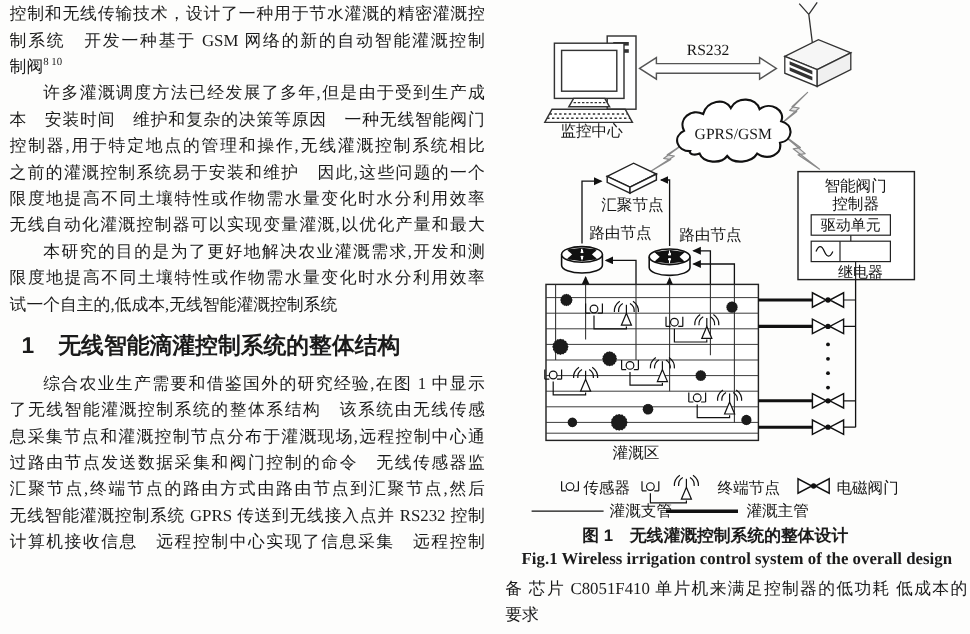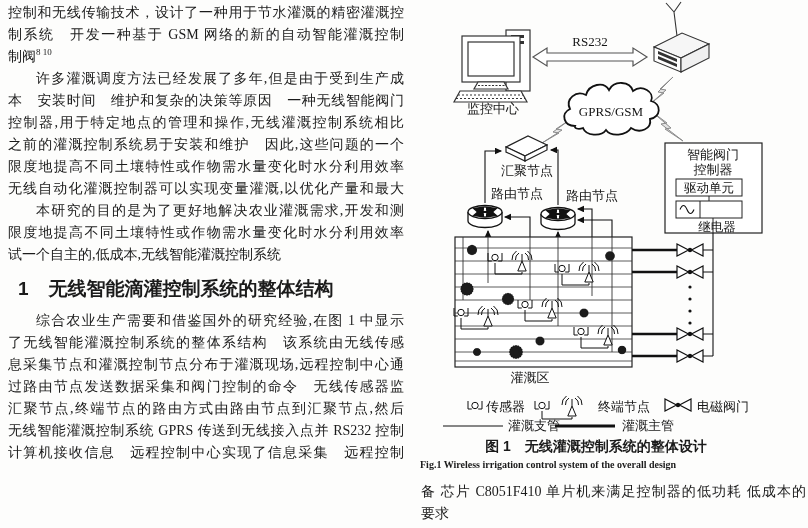--- a/index.html
+++ b/index.html
@@ -24,22 +24,22 @@
     margin:12px 0 10px 10px;height:22px;
   }
   
   .figwrap{position:absolute;left:420px;top:0;width:388px;height:438px;}
   .cap-cn{
     position:absolute;left:420px;top:438px;width:352px;text-align:center;
     font-weight:bold;font-size:14px;
     font-family:"Liberation Sans","DejaVu Sans",sans-serif;
   }
   .cap-en{
-    position:absolute;left:420px;top:459px;width:388px;text-align:left;
-    font-weight:bold;font-size:10px;
+    position:absolute;left:420px;top:459px;width:388px;text-align:center;
+    font-weight:bold;font-size:14px;
   }
   .rightbody{position:absolute;left:421px;top:481px;width:385px;}
   .rightbody .ln{font-size:14px;}
   svg text{
     font-family:"Liberation Serif","DejaVu Serif",serif;
     font-size:13px;fill:#161616;
   }
   svg text.small{font-size:12.5px;}
 </style>
 </head>

